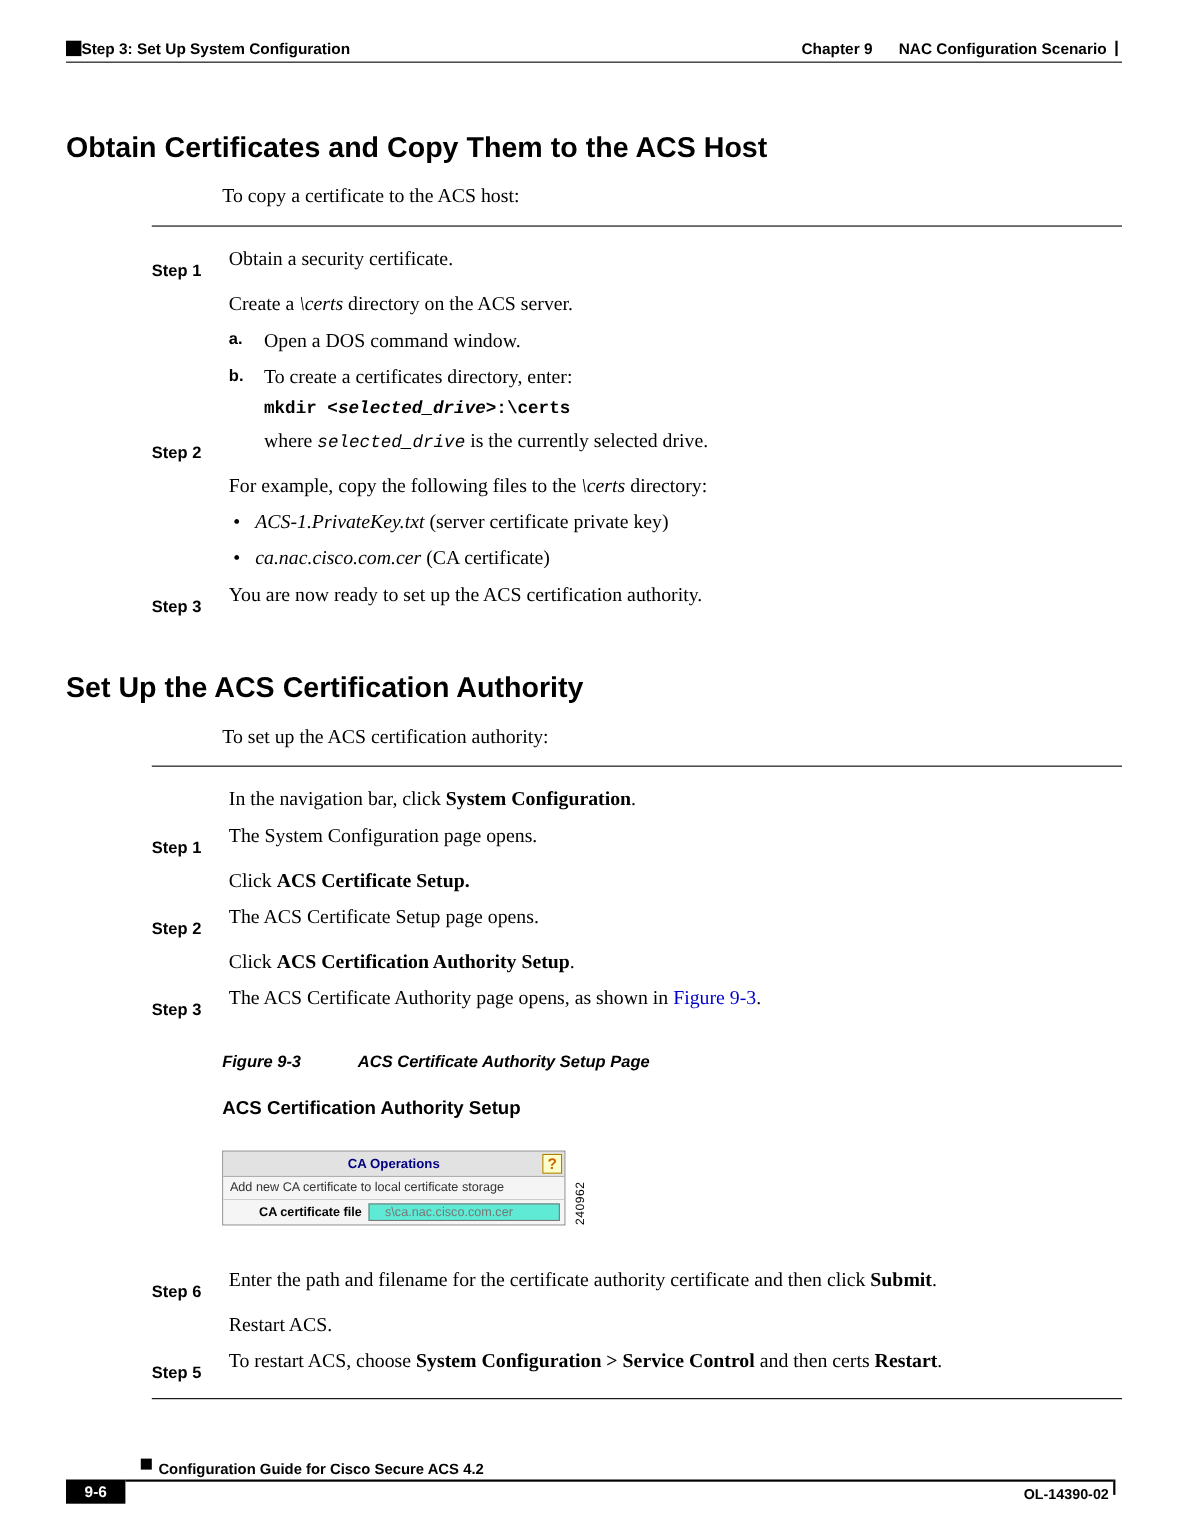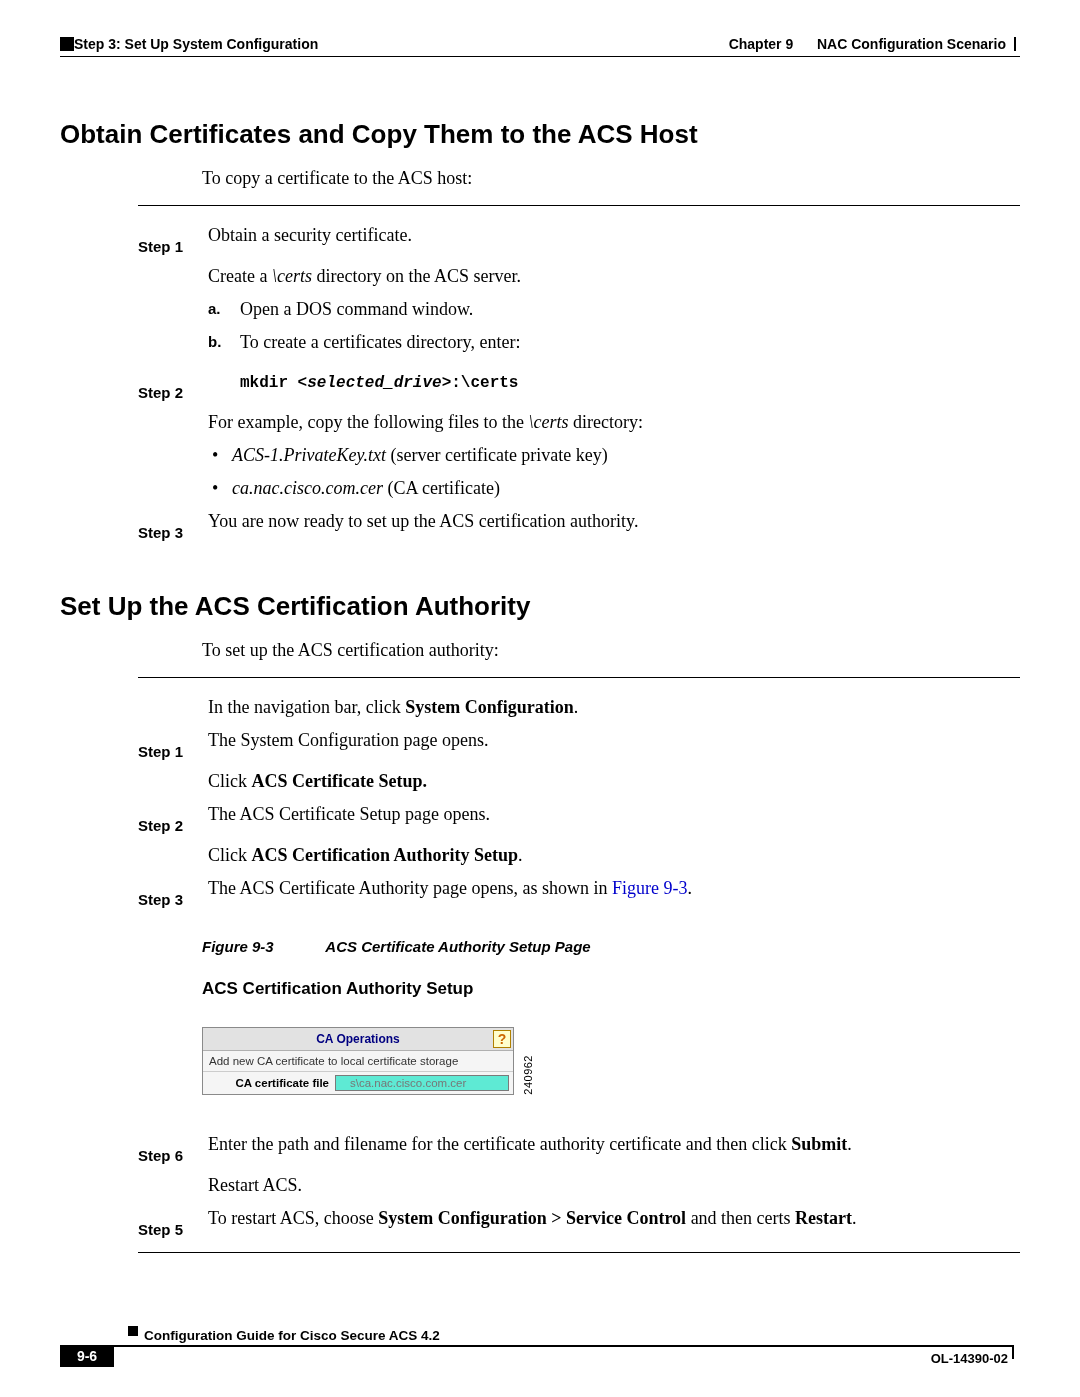--- a/index.html
+++ b/index.html
@@ -342,22 +342,25 @@
           </p>
           <ul class="sublist">
             <li>
               <span class="sub-letter">a.</span>
               <span class="sub-content">Open a DOS command window.</span>
             </li>
             <li>
               <span class="sub-letter">b.</span>
               <span class="sub-content">
                 <div>To create a certificates directory, enter:</div>
-                <div style="margin-top:12px;">
+                <div style="margin-top:0;">
                   <span class="mono">mkdir &lt;</span><span class="mono-it">selected_drive</span><span class="mono">&gt;:\certs</span>
+                </div>
+                <div style="margin-top:4px;">
+                  <span>where </span><span class="mono-plain-it">selected_drive</span><span> is the currently selected drive.</span>
                 </div>
               </span>
             </li>
           </ul>
         </div>
       </div>
 
       <div class="step-row">
         <div class="step-label">Step 3</div>
         <div class="step-body">

